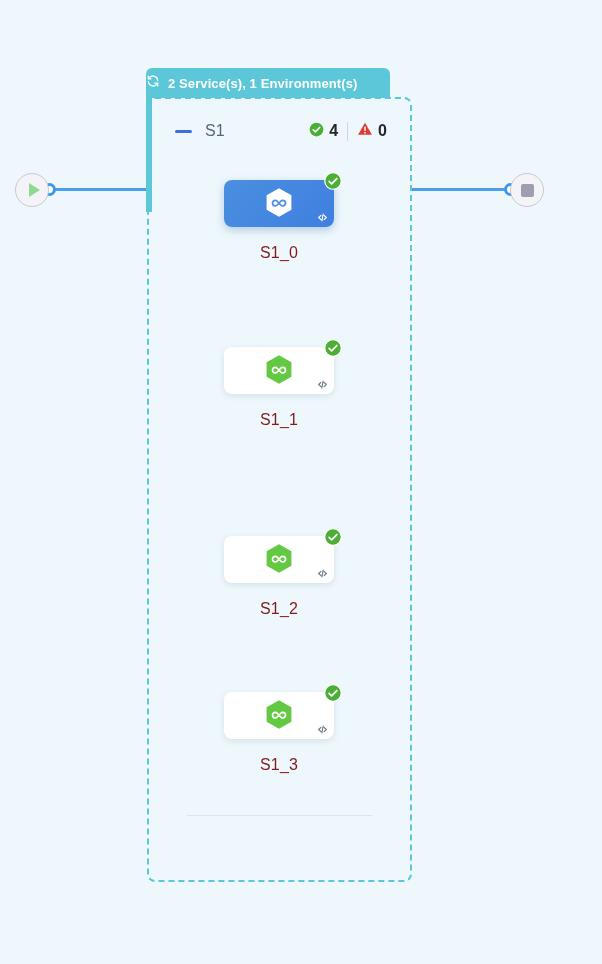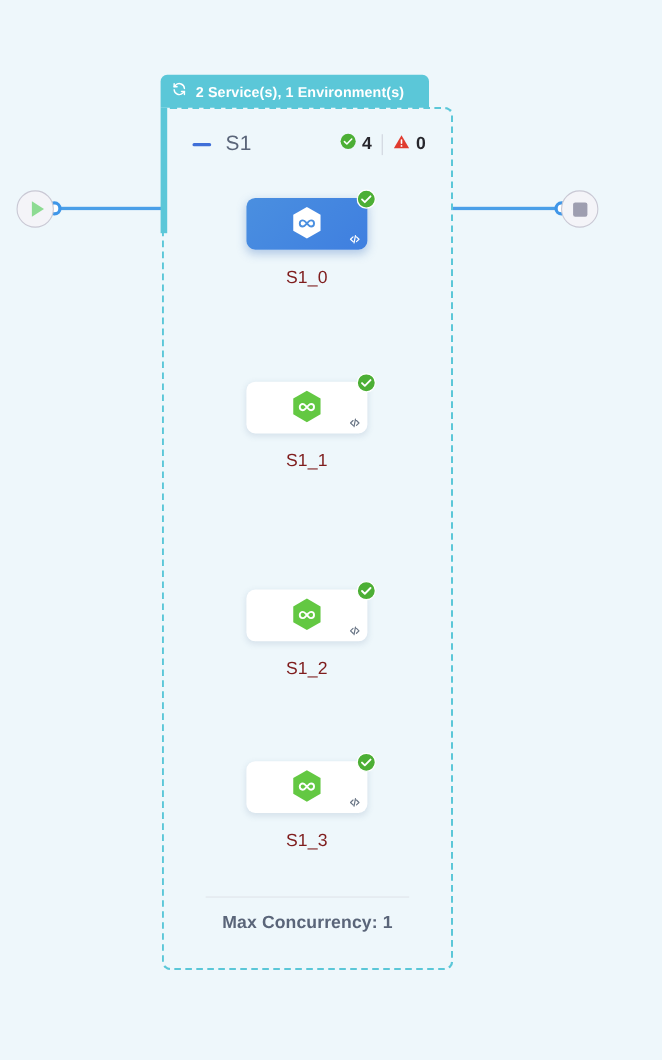--- a/index.html
+++ b/index.html
@@ -80,21 +80,20 @@
     position: absolute;
     left: 146px;
     top: 68px;
     width: 244px;
     height: 30px;
     background: #5bc7d8;
     border-radius: 6px 6px 0 0;
     box-sizing: border-box;
     display: flex;
     align-items: center;
-    padding-left: 10px;
     gap: 8px;
   }
   .group-header-title {
     color: #ffffff;
     font-size: 13px;
     font-weight: bold;
     letter-spacing: .1px;
     white-space: nowrap;
   }
   .refresh-ico { display: block; }
@@ -134,21 +133,21 @@
   }
   .collapse-dash {
     width: 17px;
     height: 3px;
     border-radius: 2px;
     background: #3f6fd8;
     flex: none;
   }
   .group-name {
     margin-left: 13px;
-    font-size: 19px;
+    font-size: 16px;
     color: #5a6579;
     letter-spacing: .2px;
   }
   .counts {
     margin-left: auto;
     display: flex;
     align-items: center;
     gap: 7px;
   }
   .count-grp { display: flex; align-items: center; gap: 5px; }
@@ -350,15 +349,14 @@
           </svg>
           <svg class="code-ico" width="11" height="11" viewBox="0 0 24 24">
             <path d="M8.6 7.2 3.6 12l5 4.8M15.4 7.2 20.4 12l-5 4.8M13.4 4.6l-2.8 14.8" fill="none" stroke="#6b7787" stroke-width="2.4" stroke-linecap="round" stroke-linejoin="round"></path>
           </svg>
         </div>
         <div class="node-label">S1_3</div>
       </div>
     </div>
 
   <div class="group-divider"></div>
-  <div class="group-footer">Max Concurrency: 1</div>
 
 </div>
 
 </body></html>

